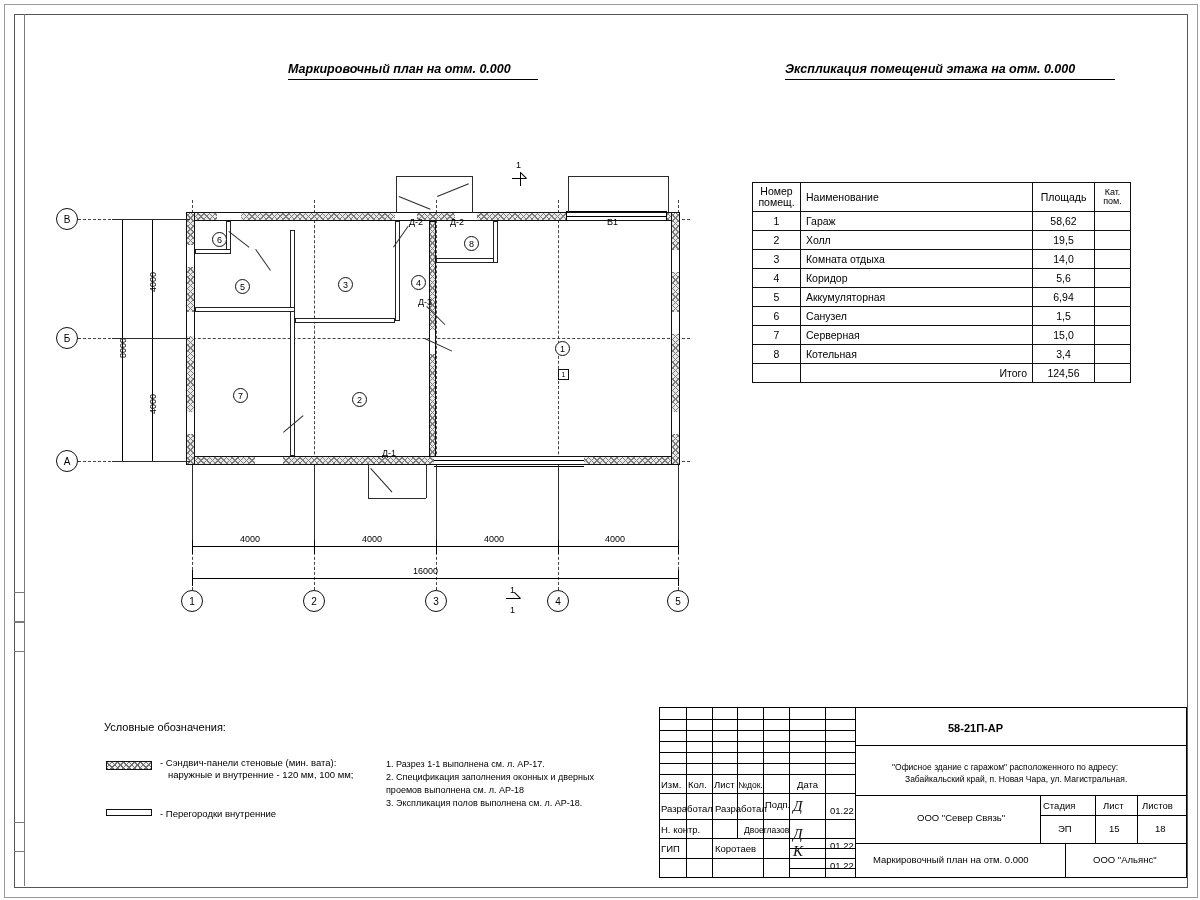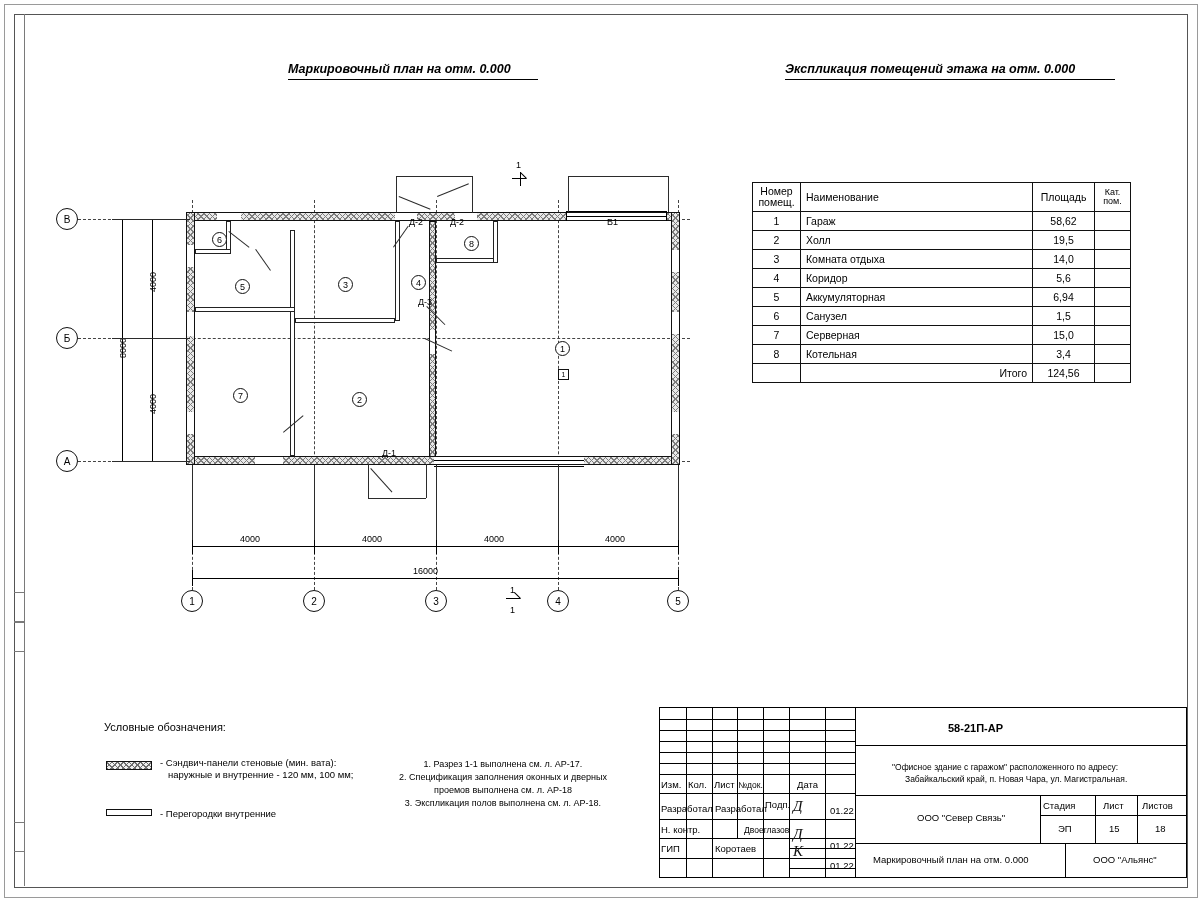--- a/index.html
+++ b/index.html
@@ -74,21 +74,21 @@
   .legend-title { position:absolute; left:104px; top:721px; font-size:11px; }
   .legend-sw1 { position:absolute; left:106px; top:761px; width:46px; height:9px; box-sizing:border-box;
      border:1px solid #111;
      background:
        repeating-linear-gradient(45deg, #6e6e6e 0 1px, rgba(0,0,0,0) 1px 4px),
        repeating-linear-gradient(-45deg, #6e6e6e 0 1px, rgba(0,0,0,0) 1px 4px),
        #efefef; }
   .legend-sw2 { position:absolute; left:106px; top:809px; width:46px; height:7px; box-sizing:border-box;
      border:1px solid #111; background:#fff; }
   .legend-txt { position:absolute; font-size:9.5px; line-height:1.25; }
-  .notes { position:absolute; left:399px; top:758px; font-size:9px; line-height:1.45;text-align:center; }
+  .notes { position:absolute; left:386px; top:758px; font-size:9px; line-height:1.45; }
   .st-txt { position:absolute; font-size:9.5px; white-space:nowrap; }
   .st-b { font-weight:bold; }
   .sig { position:absolute; font-family:"Liberation Serif", serif; font-style:italic; font-size:15px; color:#111; }
 </style>
 </head>
 <body>
 
 <div class="sheet">
 
   <div class="frame-outer"></div>

